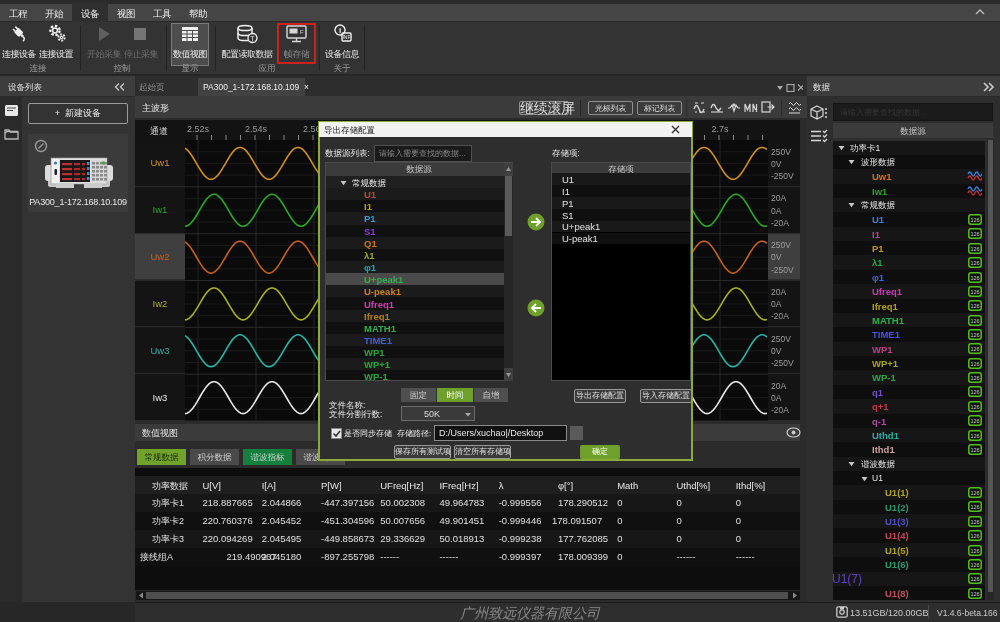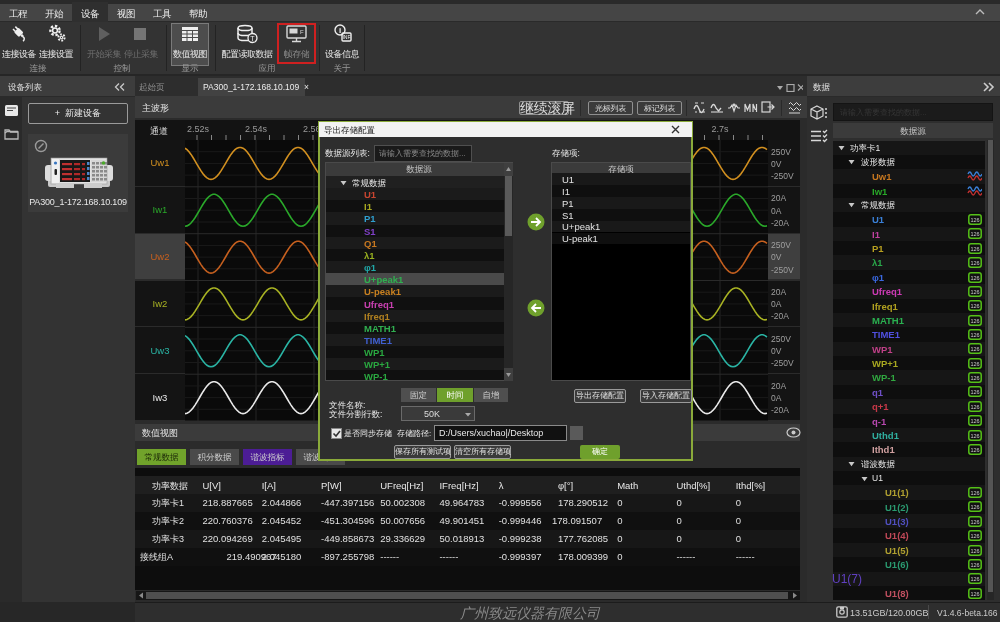--- a/index.html
+++ b/index.html
@@ -400,21 +400,21 @@
 <div style="left:135px;top:424px;width:665px;height:17px;background:#3b3b3b;"></div>
 <div class="t" style="left:142px;top:428px;width:60px;height:11px;font-size:9px;color:#e4e4e4;line-height:11px;">数值视图</div>
 <div style="left:786px;top:427px;width:15px;height:11px;">
       <svg width="15" height="11" viewBox="0 0 15 11">
         <ellipse cx="7.5" cy="5.5" rx="6.5" ry="4.5" fill="none" stroke="#cccccc" stroke-width="1.2"></ellipse>
         <circle cx="7.5" cy="5.5" r="2" fill="#cccccc"></circle>
       </svg>
     </div>
 <div class="t" style="left:137px;top:449px;width:49px;height:16px;background:#71a32b;font-size:8.5px;color:#1d2a08;text-align:center;line-height:16px;">常规数据</div>
 <div class="t" style="left:190px;top:449px;width:49px;height:16px;background:#4a4a4a;font-size:8.5px;color:#cfcfcf;text-align:center;line-height:16px;">积分数据</div>
-<div class="t" style="left:243px;top:449px;width:49px;height:16px;background:#4c1d95;font-size:8.5px;color:#cfcfcf;text-align:center;line-height:16px;">谐波指标</div>
+<div class="t" style="left:243px;top:449px;width:49px;height:16px;background:#15803d;font-size:8.5px;color:#cfcfcf;text-align:center;line-height:16px;">谐波指标</div>
 <div class="t" style="left:296px;top:449px;width:49px;height:16px;background:#4a4a4a;font-size:8.5px;color:#cfcfcf;text-align:center;line-height:16px;">谐波列表</div>
 <div style="left:135px;top:468px;width:665px;height:2px;background:#5a7a2a;"></div>
 <div style="left:135px;top:468px;width:665px;height:122px;background:#0d0d0d;"></div>
 <div style="left:135px;top:476px;width:665px;height:18px;background:#1f1f1f;"></div>
 <div class="t" style="left:152px;top:481px;width:60px;height:11px;font-size:9px;color:#e8e8e8;line-height:11px;">功率数据</div>
 <div class="t" style="left:202.5px;top:480px;width:58px;height:12px;font-size:9.5px;color:#e8e8e8;line-height:12px;">U[V]</div>
 <div class="t" style="left:261.74px;top:480px;width:58px;height:12px;font-size:9.5px;color:#e8e8e8;line-height:12px;">I[A]</div>
 <div class="t" style="left:320.98px;top:480px;width:58px;height:12px;font-size:9.5px;color:#e8e8e8;line-height:12px;">P[W]</div>
 <div class="t" style="left:380.22px;top:480px;width:58px;height:12px;font-size:9.5px;color:#e8e8e8;line-height:12px;">UFreq[Hz]</div>
 <div class="t" style="left:439.46000000000004px;top:480px;width:58px;height:12px;font-size:9.5px;color:#e8e8e8;line-height:12px;">IFreq[Hz]</div>

